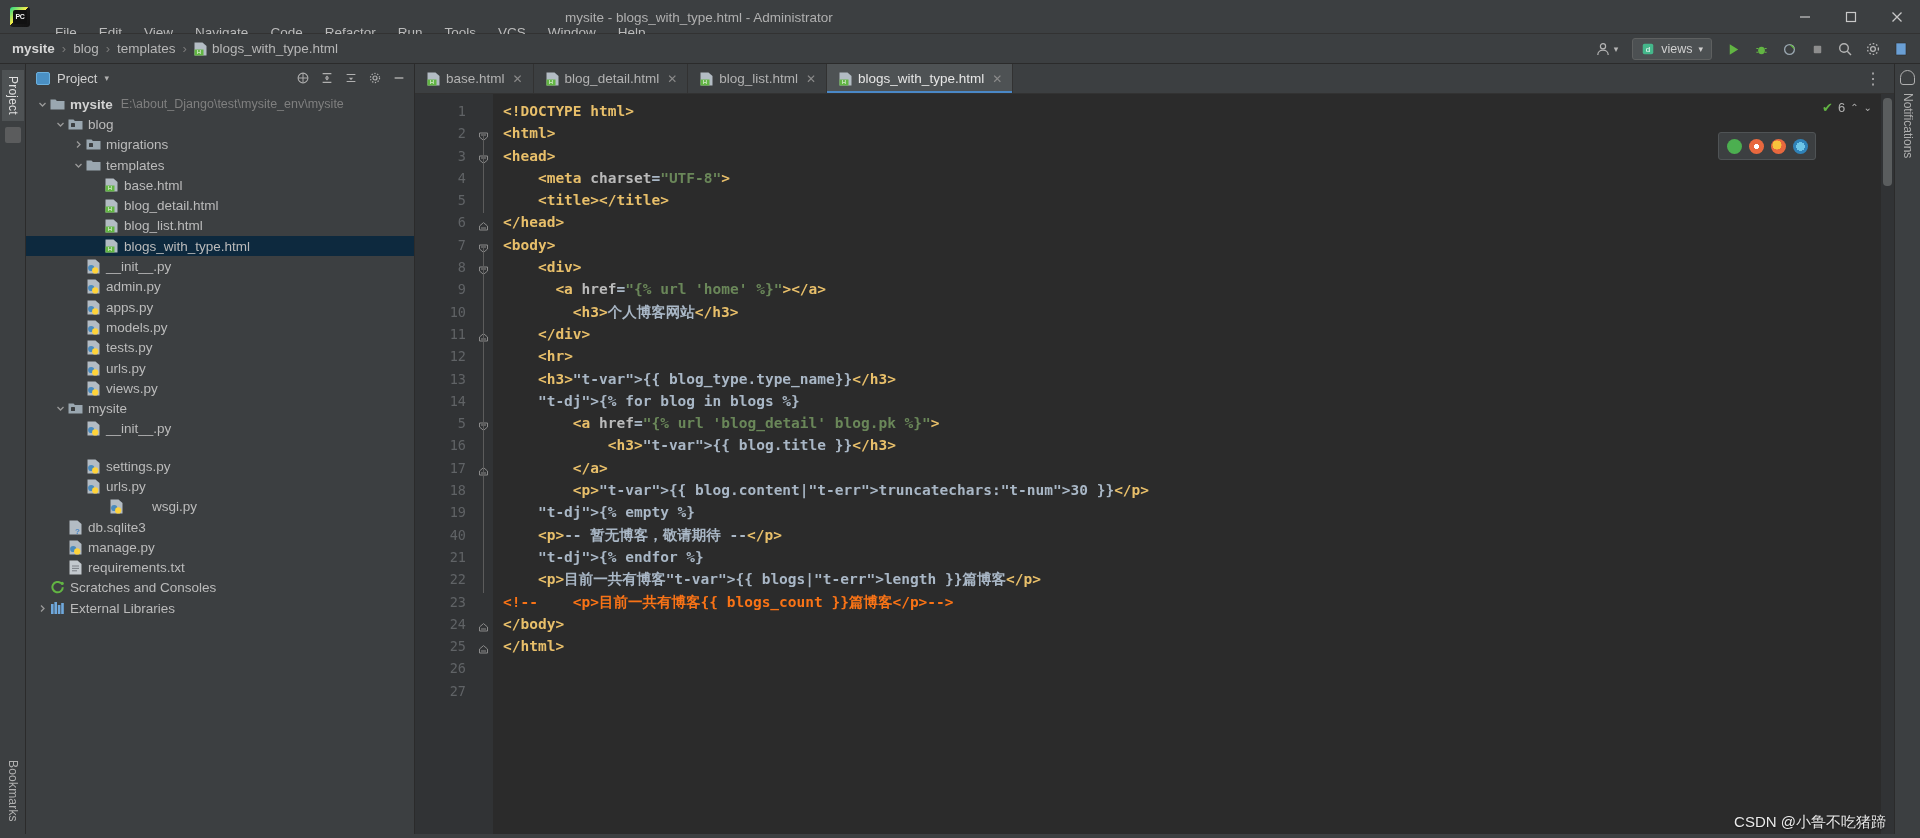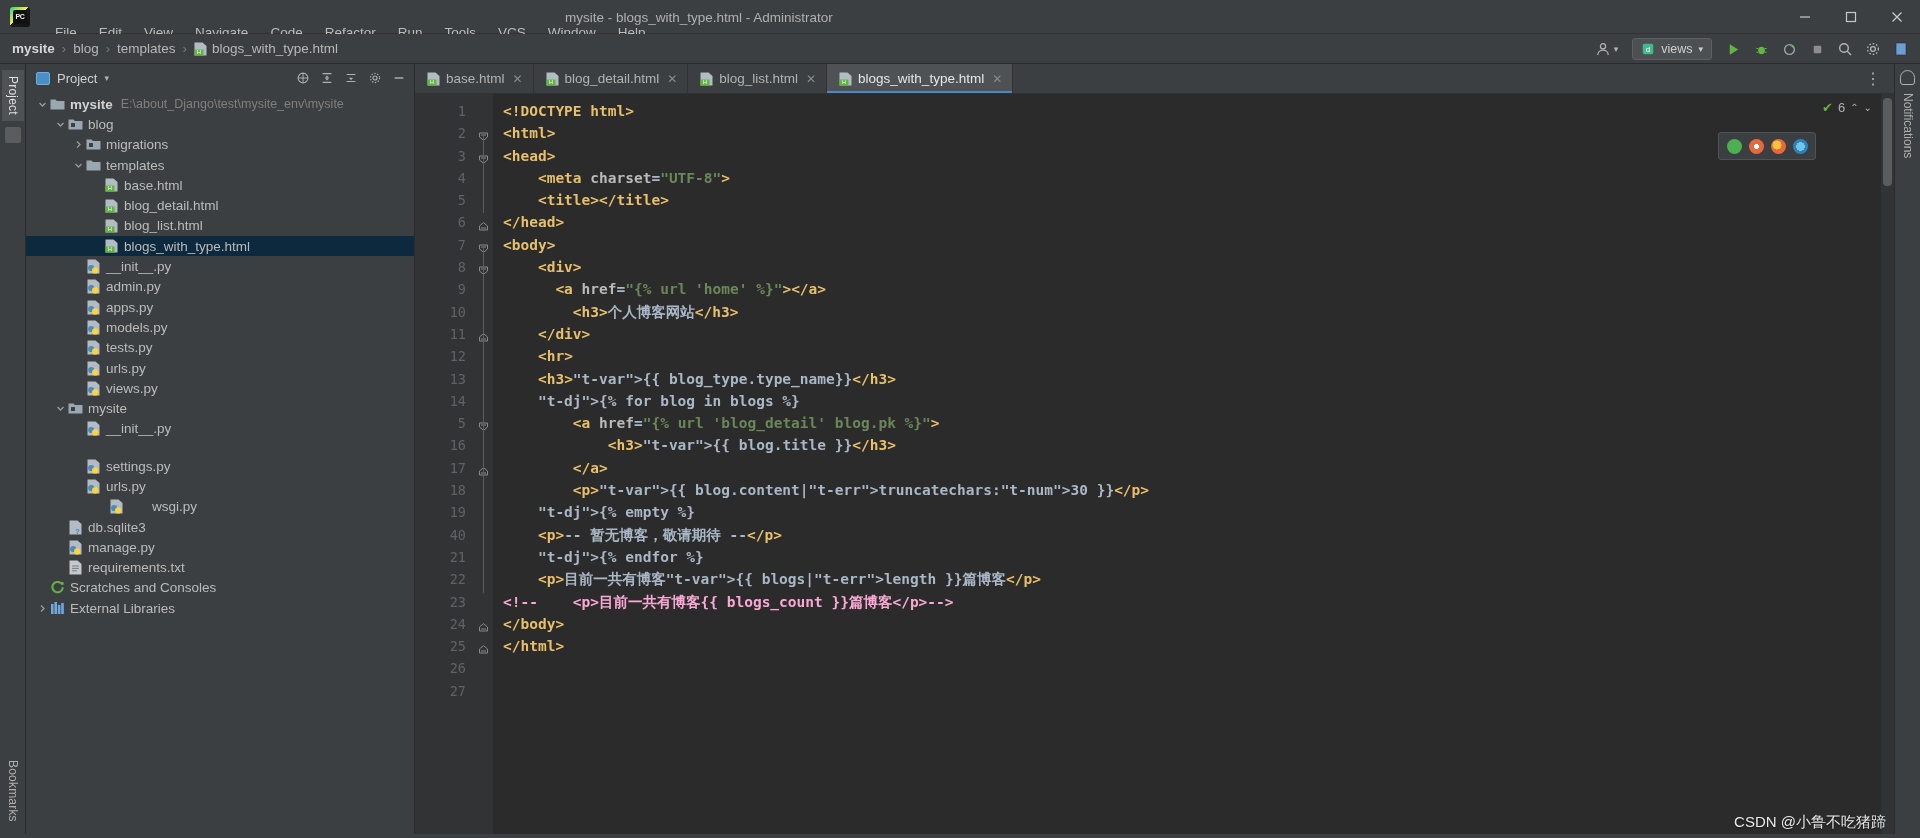--- a/index.html
+++ b/index.html
@@ -139,21 +139,21 @@
   .fold { position: absolute; left: 3px; width: 11px; height: 11px; }
   .code {
     flex: 1; padding-top: 6px; padding-left: 10px; overflow: hidden;
     font-family: "DejaVu Sans Mono", monospace; font-size: 14.5px; line-height: 22.3px;
     color: #a9b7c6; white-space: pre; position: relative;
   }
   .code .line { height: 22.3px; font-weight: bold; }
   .t-tag   { color: #e8bf6a; }
   .t-attr  { color: #bababa; }
   .t-str   { color: #6a8759; }
-  .t-cmt   { color: #f9a8d4; }
+  .t-cmt   { color: #f97316; }
 
   
   .code .line { position: relative; }
 
   
   .insp {
     position: absolute; right: 0; top: 0; width: 14px; height: 100%;
     background: #313335; border-left: 1px solid #2b2b2b;
   }
   .insp-scroll { position:absolute; right:2px; top:4px; width:9px; height:88px; background:#5a5d5e; border-radius:4px; }

